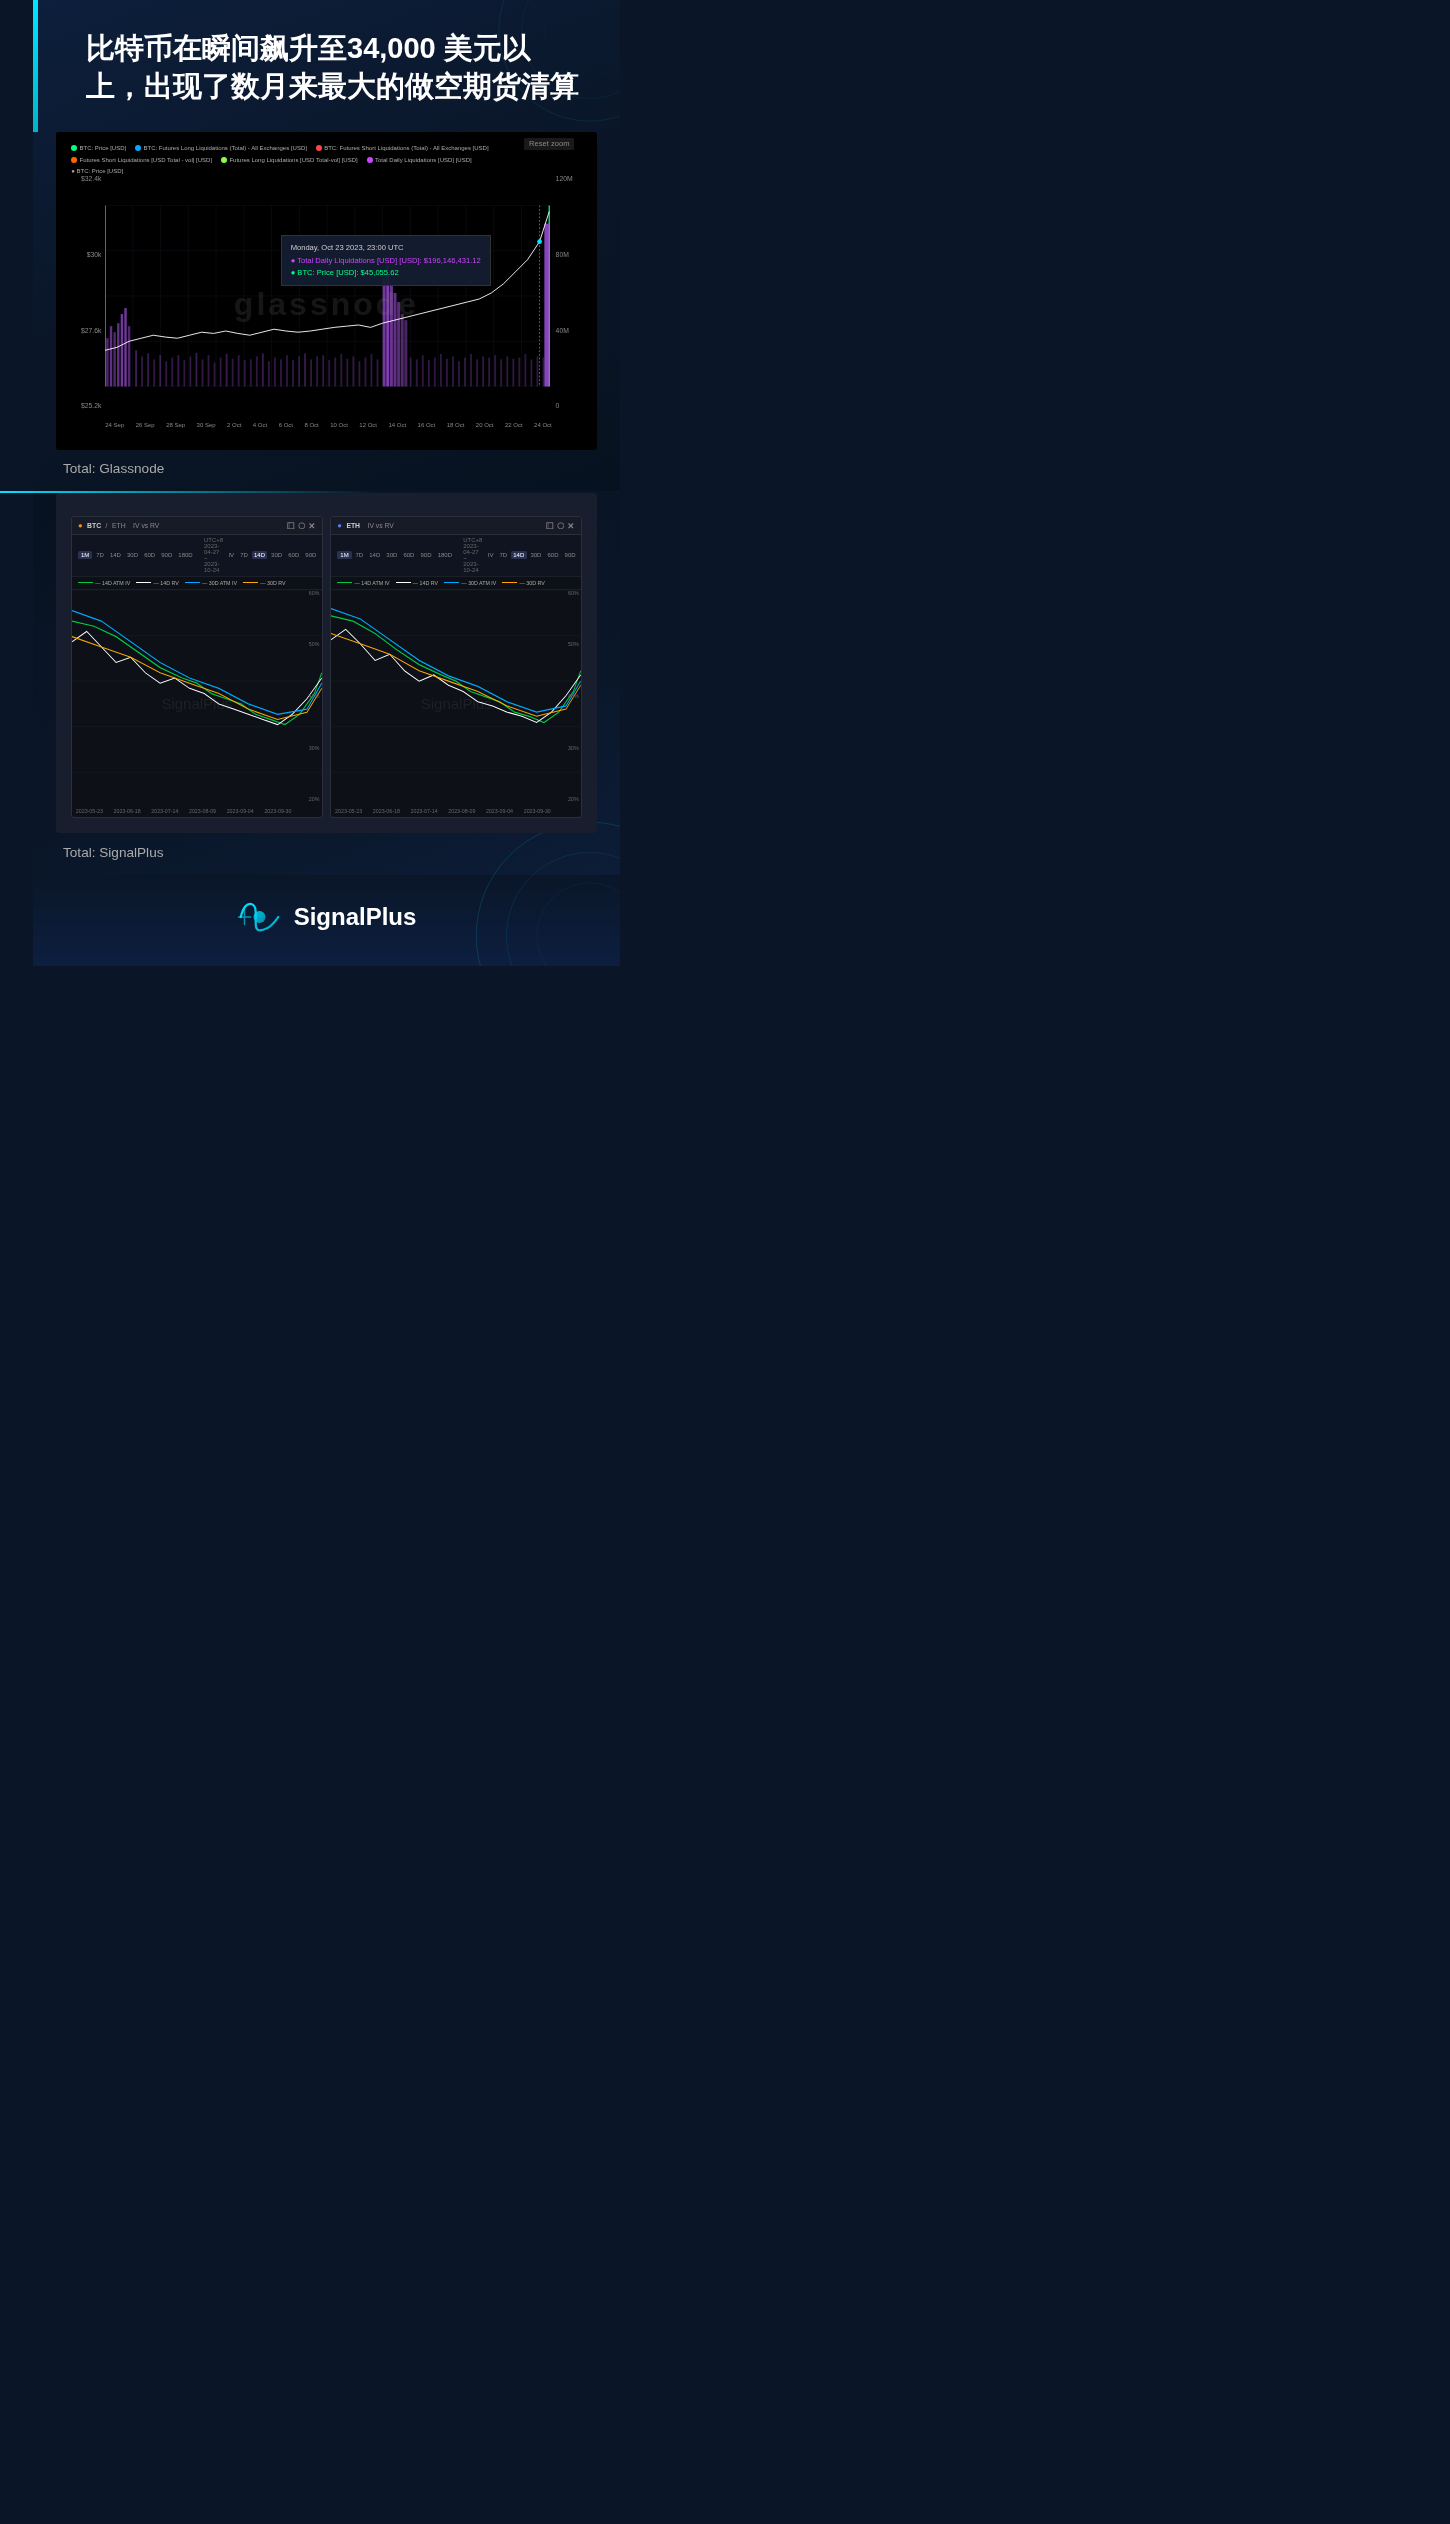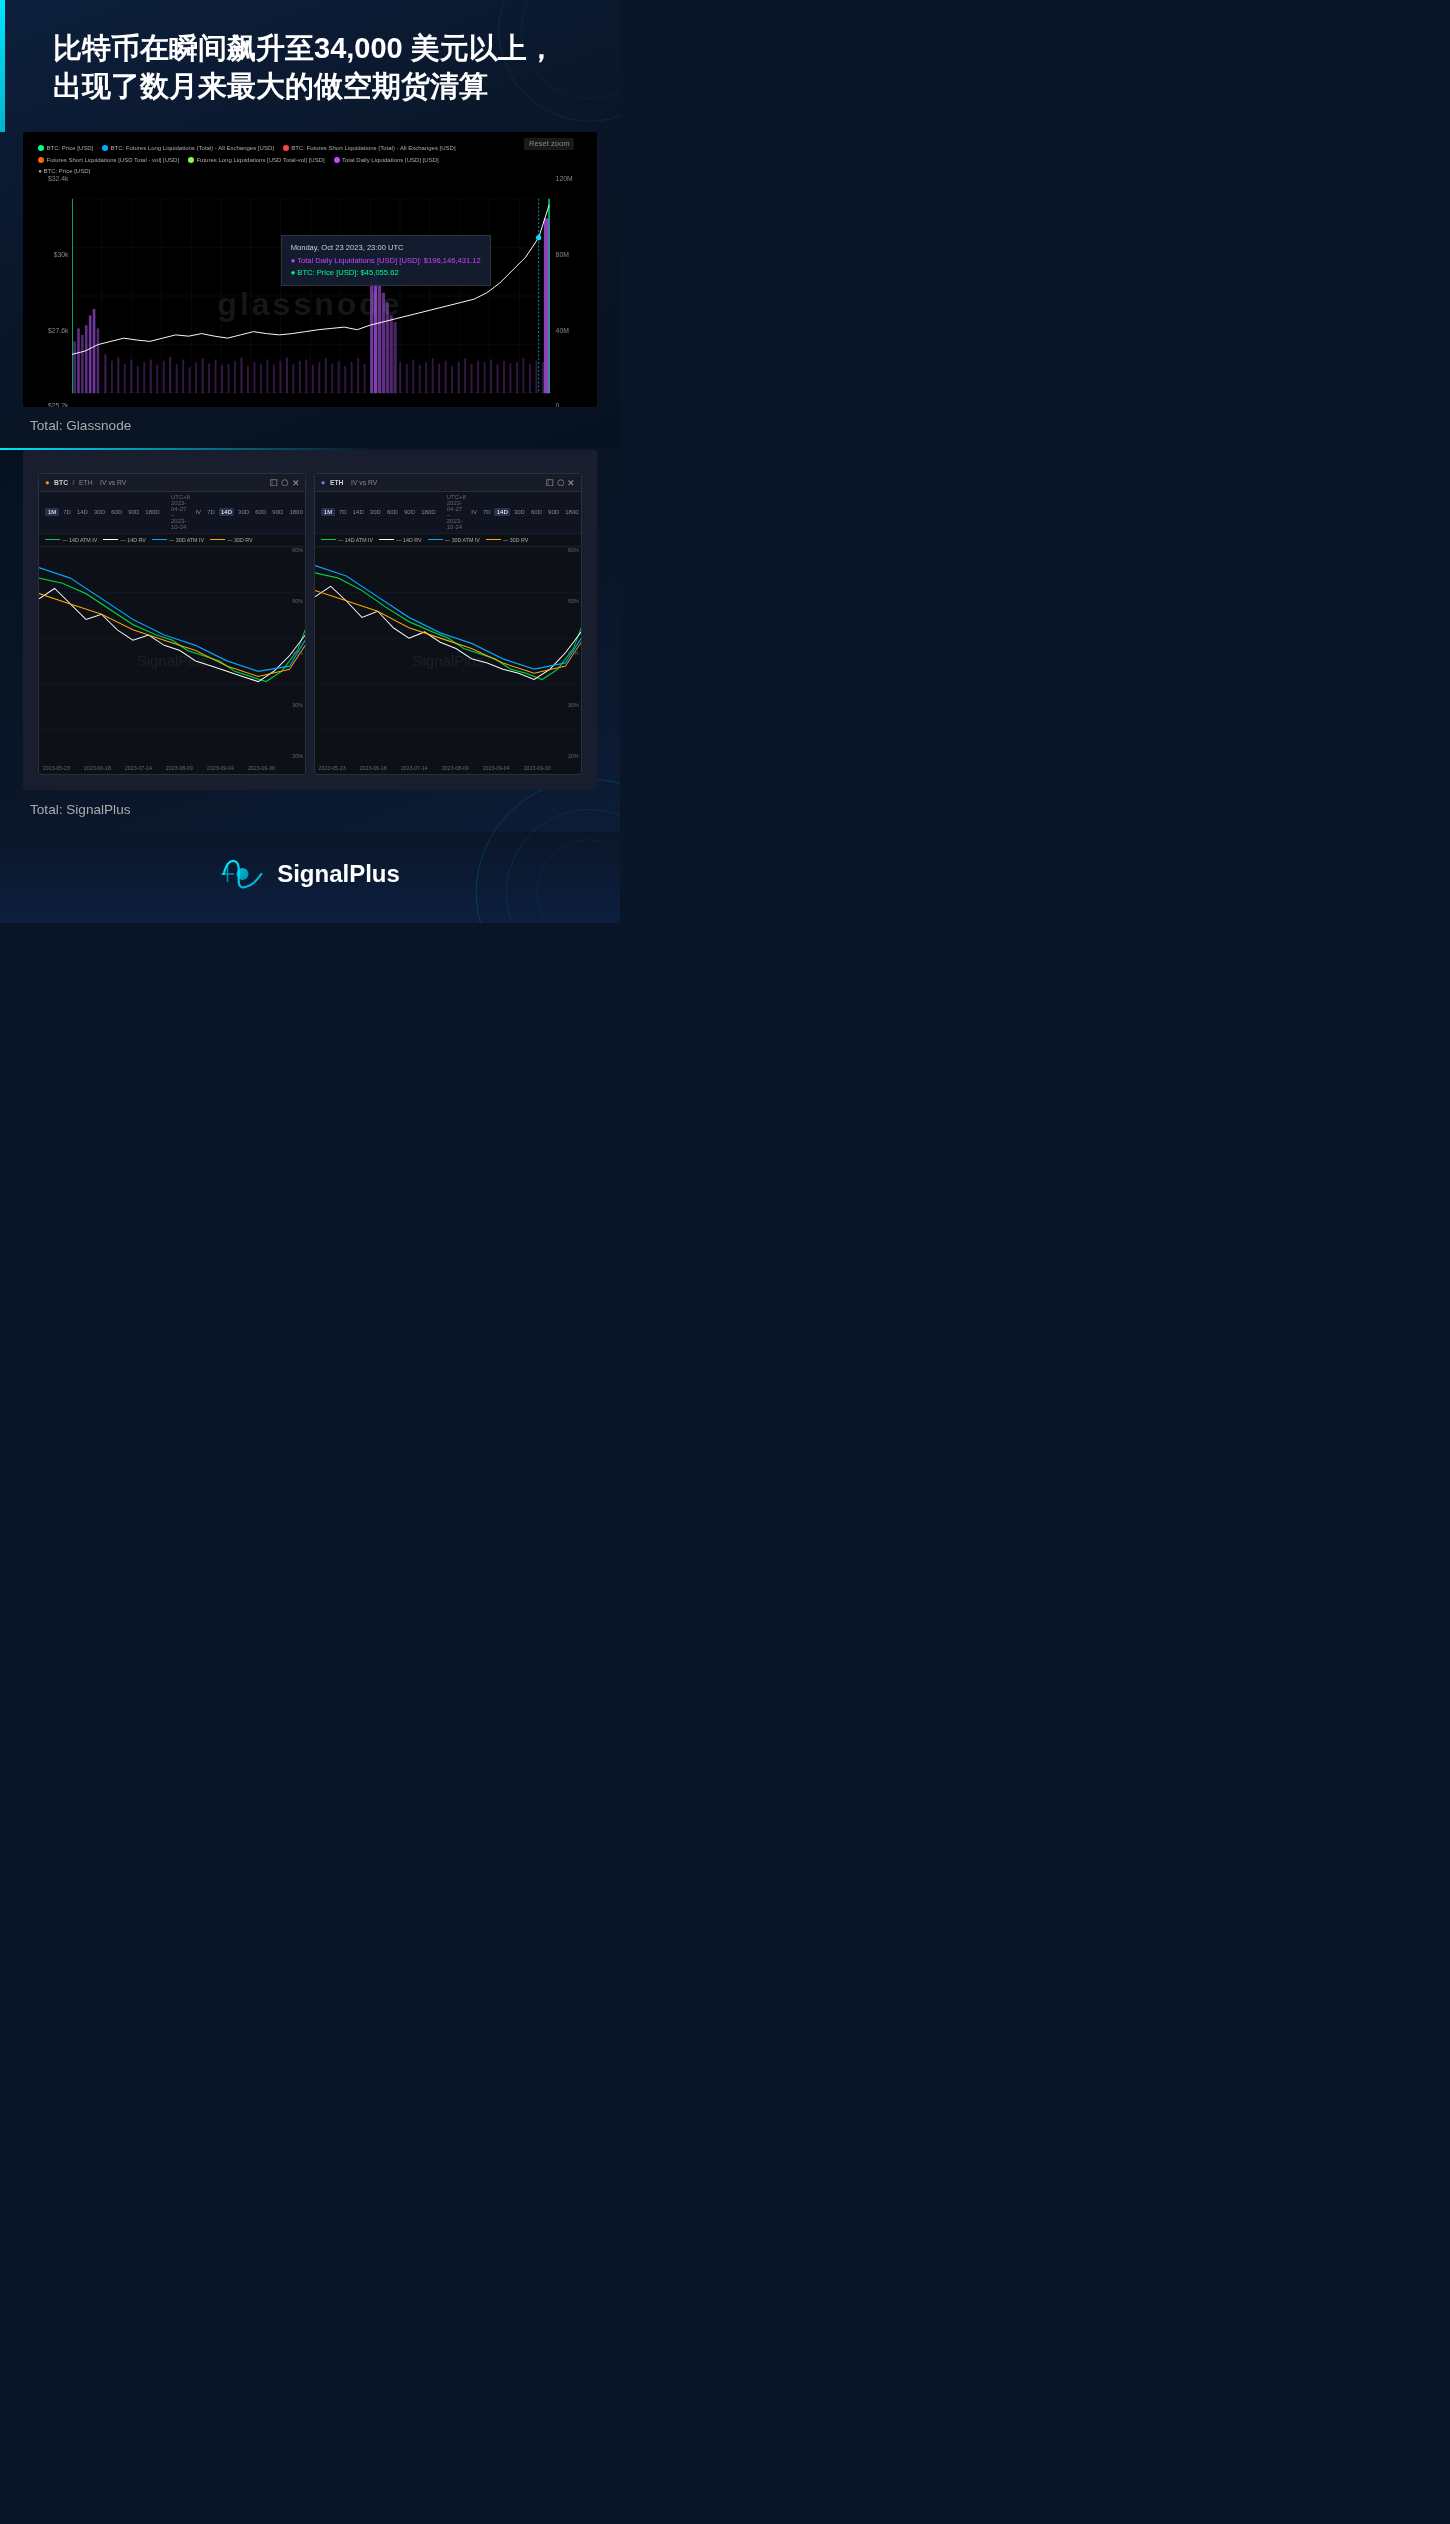--- a/index.html
+++ b/index.html
@@ -40,21 +40,21 @@
       font-size: 13.6px;
       color: #aaaaaa;
       padding: 11.3px 30px 15px 30px;
     }
 
     
     .glassnode-chart {
       background: #000000;
       padding: 7.6px;
       position: relative;
-      height: 275px;
+      height: 318px;
     }
 
     .chart-legend {
       display: flex;
       flex-wrap: wrap;
       gap: 3px 9px;
       padding: 6px 7.6px 3px;
       font-size: 6.8px;
       color: #aaa;
     }
@@ -277,20 +277,21 @@
     .bg-circles {
       position: absolute;
       top: 0; right: 0;
       width: 212px; height: 212px;
       pointer-events: none;
       overflow: hidden;
     }
 
     .section-wrapper {
       position: relative;
+      margin-left: 33px;
     }
 
     
     .logo-section {
       display: flex;
       justify-content: center;
       align-items: center;
       gap: 12px;
       padding: 23px 0 30px;
       background: linear-gradient(180deg, #0a1628 0%, #0d1f40 100%);

